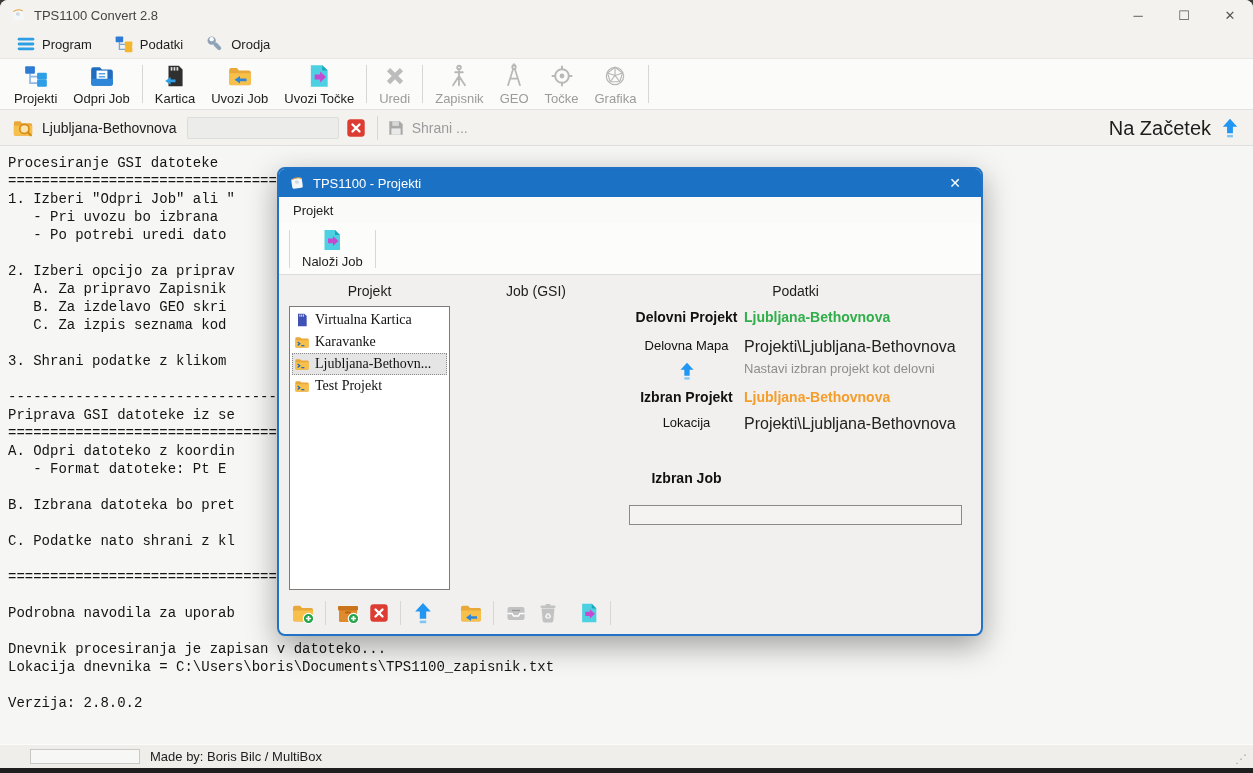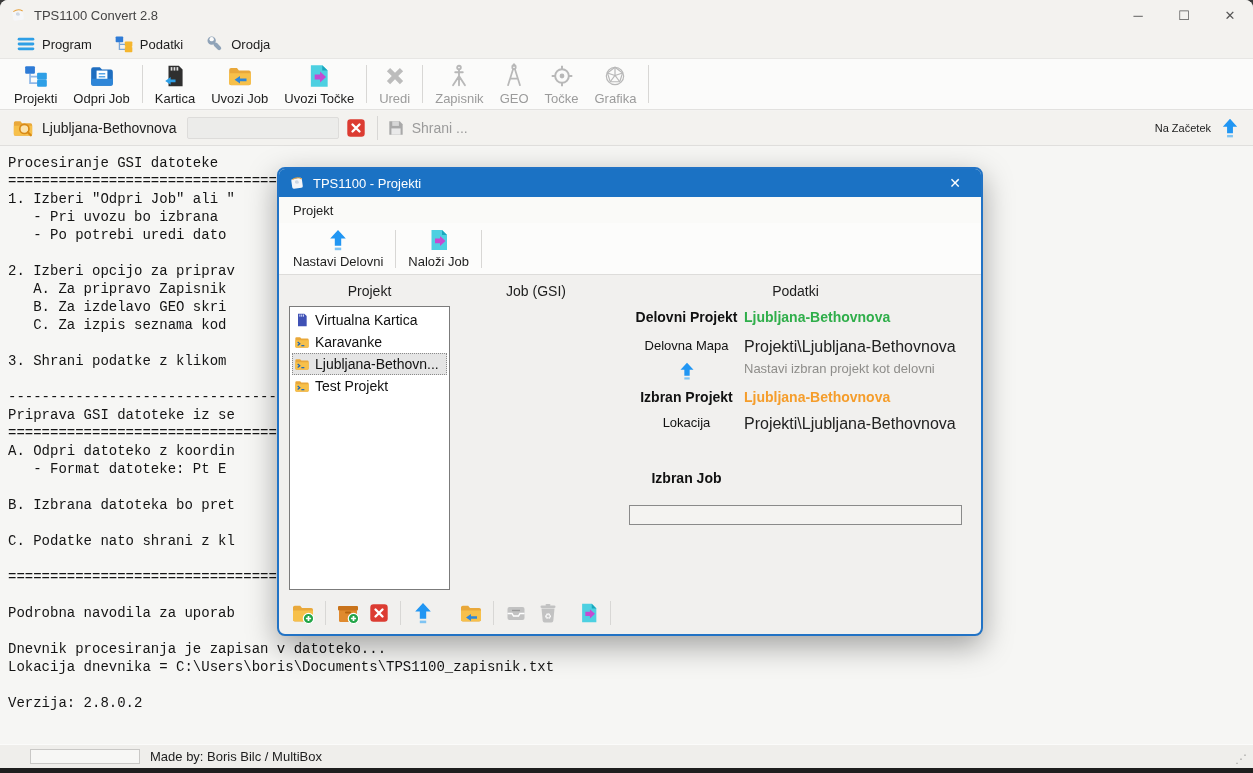--- a/index.html
+++ b/index.html
@@ -20,21 +20,21 @@
   .toolbar { position:absolute; left:0; top:58px; width:100%; height:52px; background:#fbfbfa; border-top:1px solid #e7e6e4; border-bottom:1px solid #e2e1df; display:flex; align-items:center; padding-left:6px; }
   .tbtn { display:flex; flex-direction:column; align-items:center; justify-content:center; gap:2px; padding:2px 8px; font-size:13px; color:#1d1d1d; }
   .tbtn.disabled { color:#9b9b9b; }
   .vsep { width:1px; height:38px; background:#d8d7d5; margin:0 4px; }
   .vsep.sm { height:24px; }
 
   
   .pathbar { position:absolute; left:0; top:111px; width:100%; height:35px; background:#f3f2ef; border-bottom:1px solid #e0dfdd; display:flex; align-items:center; padding:0 12px; }
   .pathname { font-size:14px; color:#1d1d1d; margin:0 10px 0 8px; }
   .searchbox { width:152px; height:22px; background:#ececea; border:1px solid #dddcda; border-radius:2px; font-size:13px; padding:0 6px; outline:none; }
-  .homebox { margin-left:auto; display:flex; align-items:center; gap:8px; font-size:11px; color:#1d1d1d; }
+  .homebox { margin-left:auto; display:flex; align-items:flex-start; gap:8px; font-size:20px; color:#1d1d1d; }
   .savebox { display:flex; align-items:center; gap:6px; font-size:14px; color:#9b9b9b; }
 
   
   .console { position:absolute; left:0; top:146px; width:100%; height:598px; background:#f6f6f4; }
   .console pre { font-family:"Liberation Mono","DejaVu Sans Mono",monospace; font-size:14px; line-height:18px; color:#141414; padding:8px 0 0 8px; white-space:pre; }
 
   
   .statusbar { position:absolute; left:0; bottom:5px; width:100%; height:24px; background:#efeeeb; border-top:1px solid #fbfbfa; display:flex; align-items:center; }
   .progress { position:absolute; left:30px; top:4px; width:110px; height:15px; background:#f7f7f5; border:1px solid #c9c8c6; }
   .credit { position:absolute; left:150px; font-size:13px; color:#1d1d1d; }
@@ -44,21 +44,21 @@
   
   .dialog { position:absolute; left:277px; top:151px; width:706px; height:469px; background:#f1f0ee; border:2px solid #2273c5; border-radius:8px; box-shadow:0 10px 30px rgba(0,0,0,.35); overflow:hidden;margin-top:16px; }
   .dlg-titlebar { height:28px; background:#1b72c4; display:flex; align-items:center; padding:0 10px; }
   .dlg-title { color:#fff; font-size:13px; margin-left:8px; }
   .dlg-close { margin-left:auto; color:#fff; font-size:14px; width:32px; text-align:center; }
   .dlg-menubar { height:26px; background:#fafaf8; display:flex; align-items:center; padding-left:14px; font-size:13px; color:#1d1d1d; }
   .dlg-toolbar { height:52px; background:#fcfcfb; border-bottom:1px solid #dddcda; display:flex; align-items:center; padding-left:6px; }
   .dlg-content { position:relative; height:359px; }
   .colhdr { position:absolute; top:8px; font-size:14px; color:#1d1d1d; text-align:center; }
   .listbox { position:absolute; top:31px; height:284px; background:#fff; border:1px solid #7b7b7b; padding:2px; overflow:hidden; }
-  .litem { display:flex; align-items:center; gap:5px; height:22px; font-size:14px; color:#111; padding:0 2px; }
+  .litem { display:flex; align-items:center; gap:5px; height:22px; font-size:14px; color:#111; padding:0 2px;font-family:Liberation Serif, serif; }
   .litem.selected { background:#e5e5e5; outline:1px dotted #8a8a8a; outline-offset:-1px; }
   .infopanel { position:absolute; left:350px; top:0; width:333px; height:100%; }
   .irow { position:absolute; left:0; width:100%; display:flex; }
   .ilabel { width:115px; font-size:13px; color:#111;text-align:center; }
   .ilabel.b, .ivalue.b { font-weight:bold; font-size:14px; }
   .ivalue { font-size:16px; color:#222; }
   .ihint { font-size:13px; color:#8e8d8a; }
   .jobfield { position:absolute; left:0; top:230px; width:333px; height:20px; background:#f4f3f1; border:1px solid #8a8a8a; font-size:13px; padding:0 4px; outline:none; }
   .botbar { position:absolute; top:323px; height:30px; display:flex; align-items:center; gap:4px; }
   .ibtn { display:flex; align-items:center; justify-content:center; padding:1px 2px; }
@@ -400,26 +400,20 @@
       <svg class="i16">
           <use href="#sym-applogo"></use>
         </svg>
       <span class="dlg-title">TPS1100 - Projekti</span>
       <span class="dlg-close">✕</span>
     </div>
     <div class="dlg-menubar">
       <span>Projekt</span>
     </div>
     <div class="dlg-toolbar">
-      <div class="tbtn">
-        <svg class="i24">
-            <use href="#sym-arrowup"></use>
-          </svg>
-        <span>Nastavi Delovni</span>
-      </div>
       <div class="vsep"></div>
       <div class="tbtn">
         <svg class="i24">
             <use href="#sym-docarrow"></use>
           </svg>
         <span>Naloži Job</span>
       </div>
       <div class="vsep"></div>
     </div>
 

